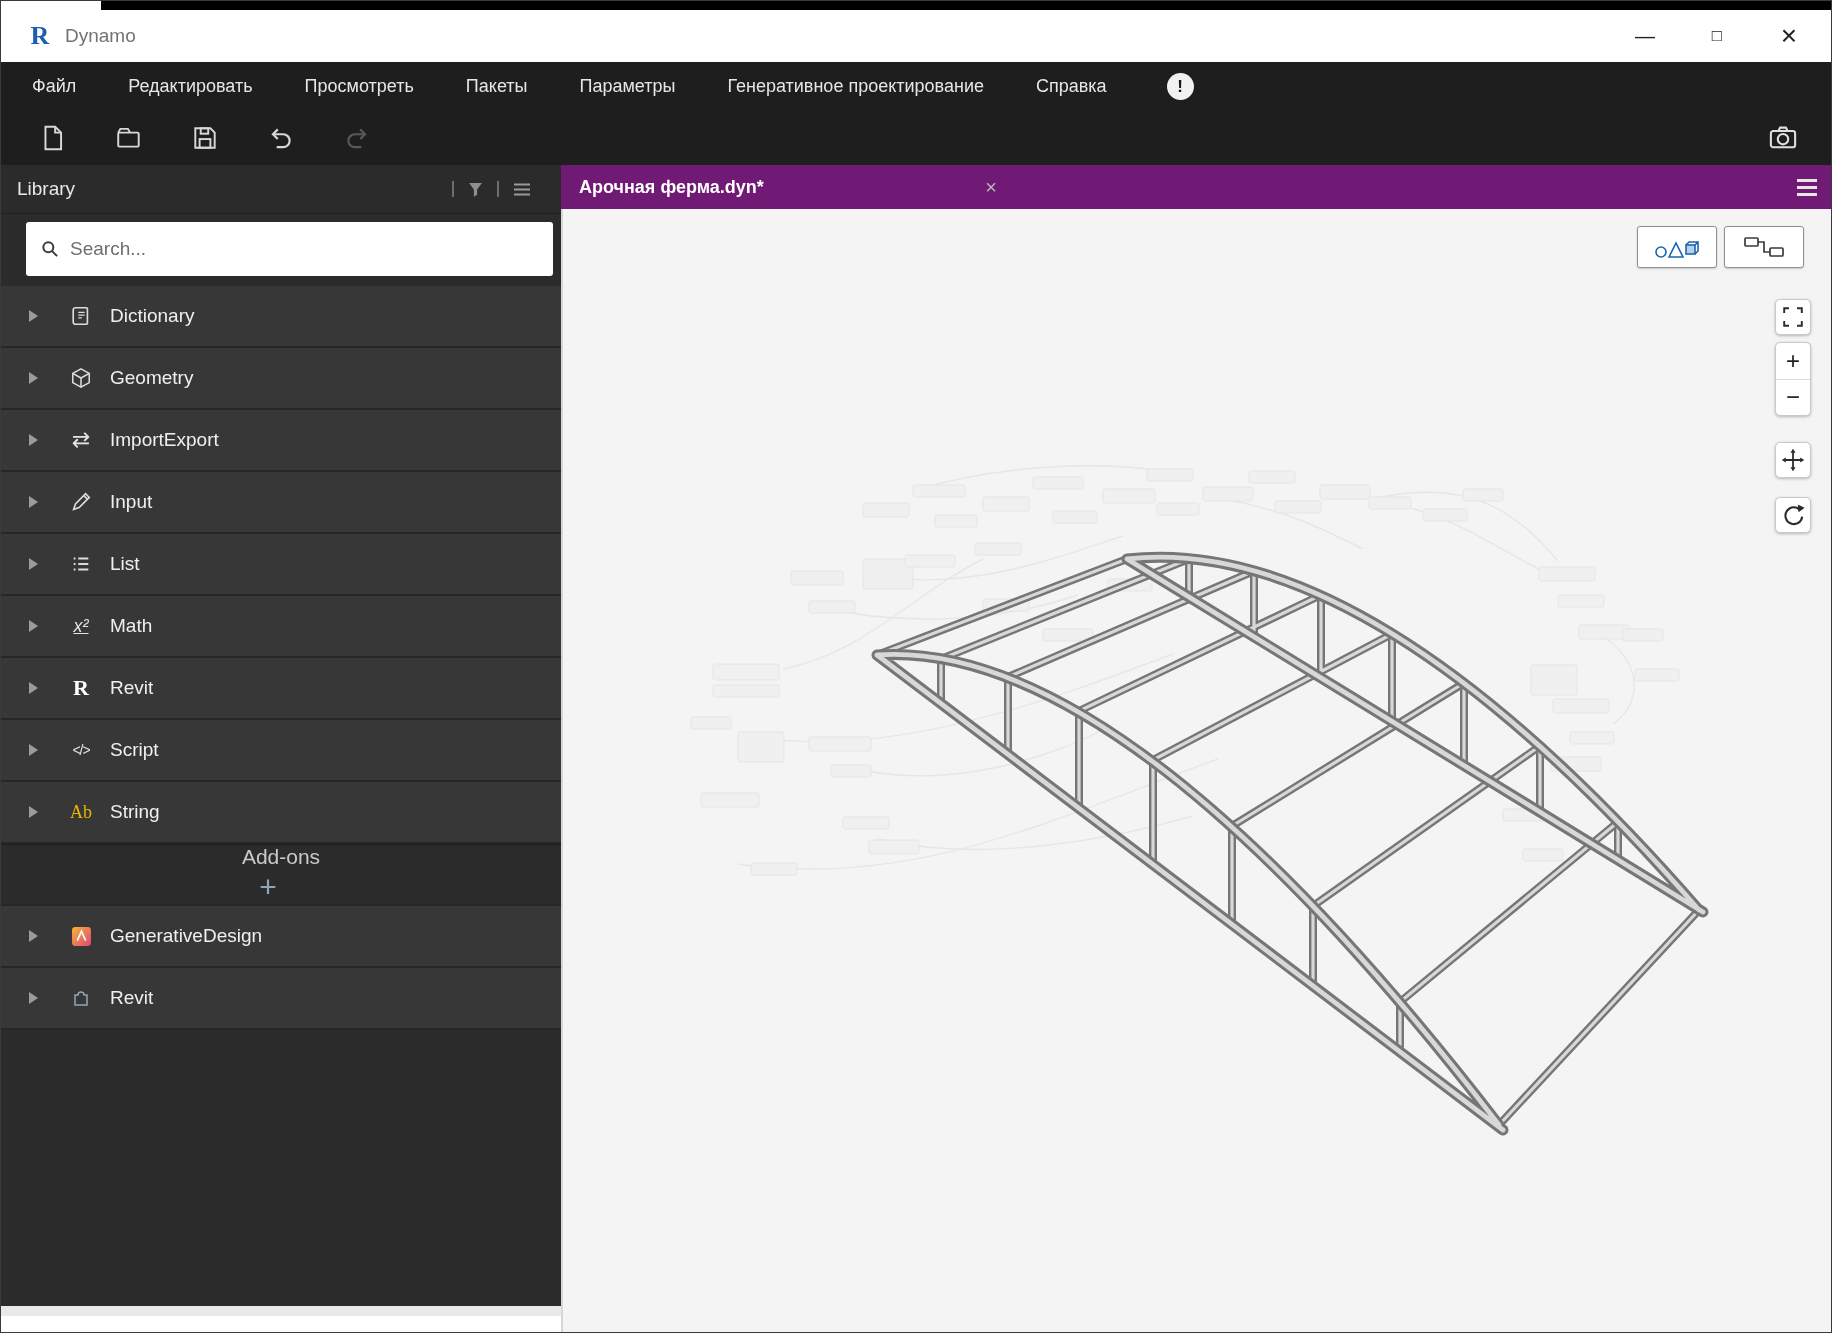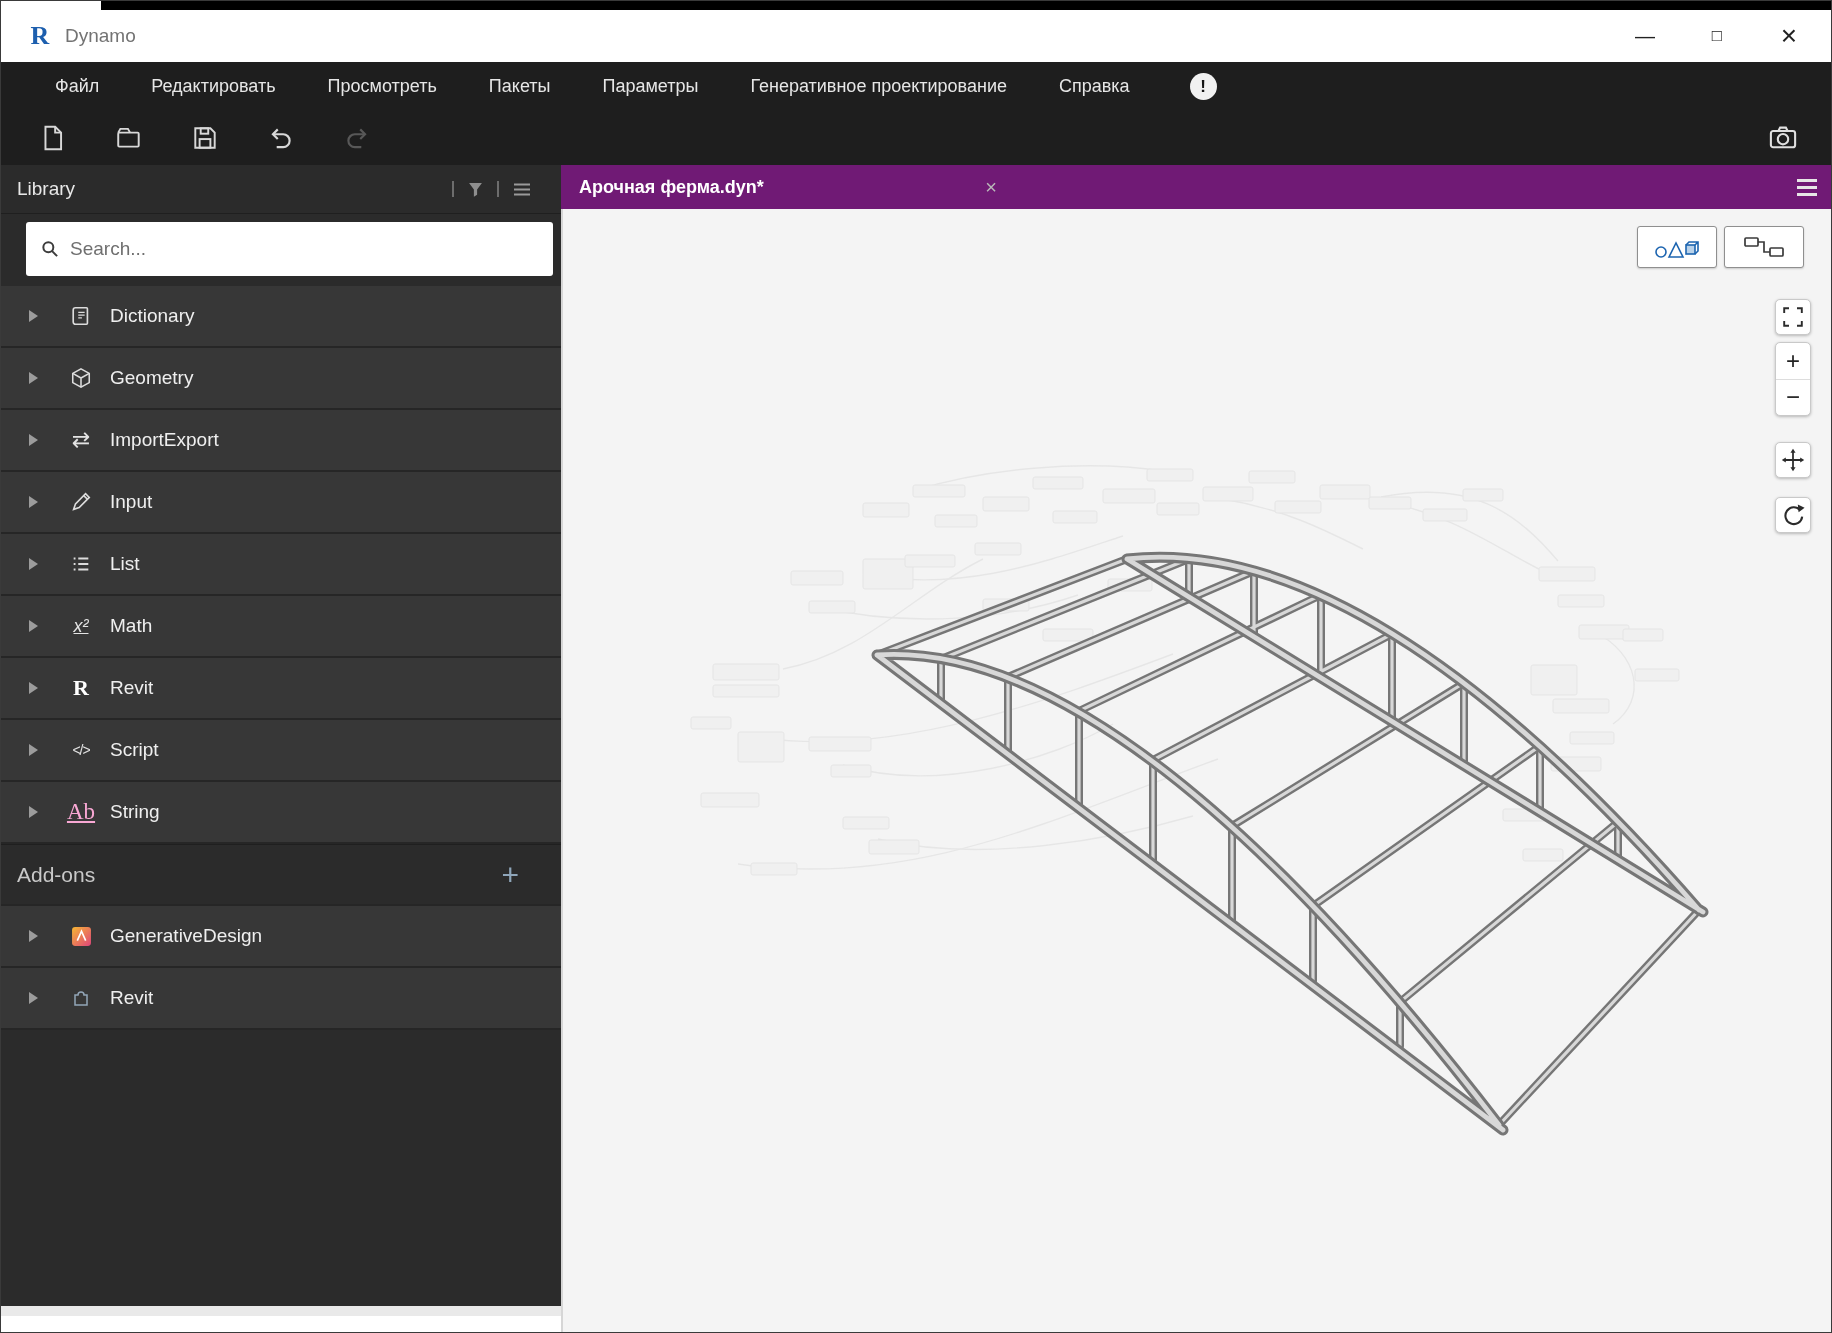--- a/index.html
+++ b/index.html
@@ -15,21 +15,21 @@
               font-weight:bold; font-size:26px; color:#1d5fae; font-family:"Liberation Serif",serif; }
   .app-title { margin-left:10px; font-size:19px; color:#737373; }
   .win-controls { position:absolute; right:6px; top:0; height:52px; display:flex; }
   .win-btn { width:72px; height:52px; display:flex; align-items:center; justify-content:center;
              color:#222; font-size:20px; cursor:default; }
   .win-btn.close { font-size:28px; }
   .win-btn.maxi { font-size:17px; }
 
   
   .menubar { position:absolute; left:0; top:61px; width:100%; height:49px; background:#1e1e1e;
-             display:flex; align-items:center; padding-left:28px; }
+             display:flex; align-items:center; padding-left:5px; }
   .menu-item { color:#e6e6e6; font-size:18px; padding:0 26px; }
   .menu-alert { margin-left:34px; width:27px; height:27px; border-radius:50%; background:#f1f1f1;
                 color:#141414; font-weight:bold; font-size:17px; display:flex; align-items:center; justify-content:center; }
 
   
   .toolbar { position:absolute; left:0; top:110px; width:100%; height:54px; background:#1e1e1e;
              display:flex; align-items:center; padding-left:36px; }
   .tb-btn { width:32px; height:32px; margin-right:44px; display:flex; align-items:center; justify-content:center; }
   .tb-right { position:absolute; right:32px; top:0; height:54px; display:flex; align-items:center; }
 
@@ -50,24 +50,24 @@
              display:flex; align-items:center; cursor:default; }
   .caret { width:0; height:0; border-left:9px solid #9c9c9c; border-top:6px solid transparent;
            border-bottom:6px solid transparent; margin-left:28px; }
   .lib-icon { width:30px; margin-left:28px; display:flex; align-items:center; justify-content:center;
               color:#e3e3e3; }
   .lib-label { color:#efefef; font-size:19px; margin-left:14px; }
   .glyph-swap { font-size:22px; color:#e3e3e3; }
   .glyph-math { font-size:18px; font-style:italic; color:#e3e3e3;text-decoration:underline; }
   .glyph-revit { font-size:22px; font-weight:bold; color:#fff; font-family:"Liberation Serif",serif; }
   .glyph-code { font-size:14px; letter-spacing:-1px; color:#e3e3e3; }
-  .glyph-ab { font-size:23px; color:#f9a8d4; font-family:"Liberation Serif",serif;text-decoration:underline; }
+  .glyph-ab { font-size:18px; color:#eab308; font-family:"Liberation Serif",serif; }
 
   .addons-header { height:62px; background:#2b2b2b; border-top:1px solid #1f1f1f; border-bottom:2px solid #262626;
-                   display:flex; align-items:center; padding:0 16px; }
+                   display:flex; align-items:center; padding:0 16px;flex-direction:column; }
   .addons-title { color:#c9c9c9; font-size:21px; flex:1; }
   .addons-plus { color:#8fa6ba; font-size:30px; margin-right:26px; font-weight:300; }
 
   .bottom-strip { position:absolute; left:0; bottom:0; width:560px; height:10px; background:#e9e9e9; }
 
   
   .tabbar { position:absolute; left:560px; top:164px; right:0; height:44px; background:#701a75;
             display:flex; align-items:center; }
   .tab { width:460px; height:44px; display:flex; align-items:center; padding:0 18px; }
   .tab-title { color:#fff; font-size:18px; font-weight:bold; flex:1; }

